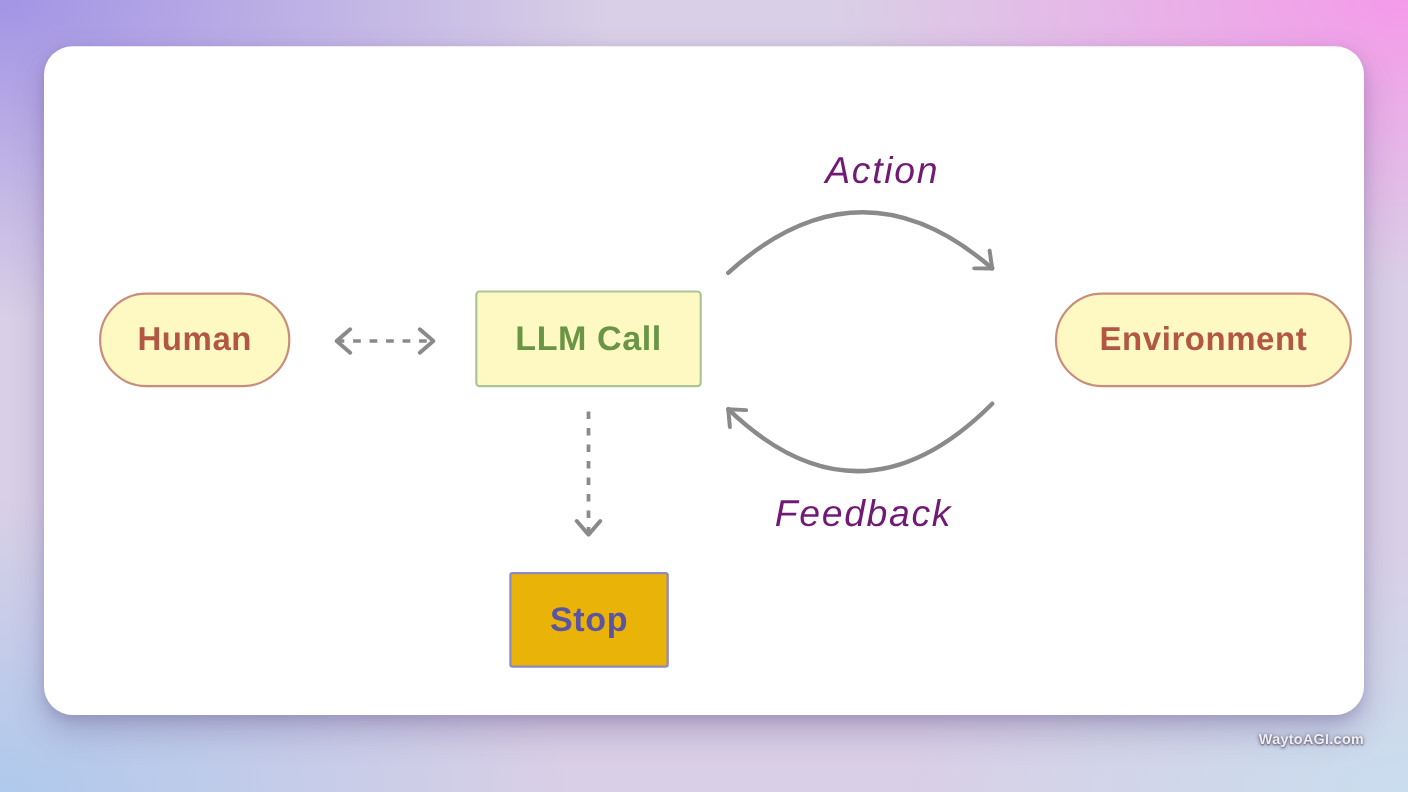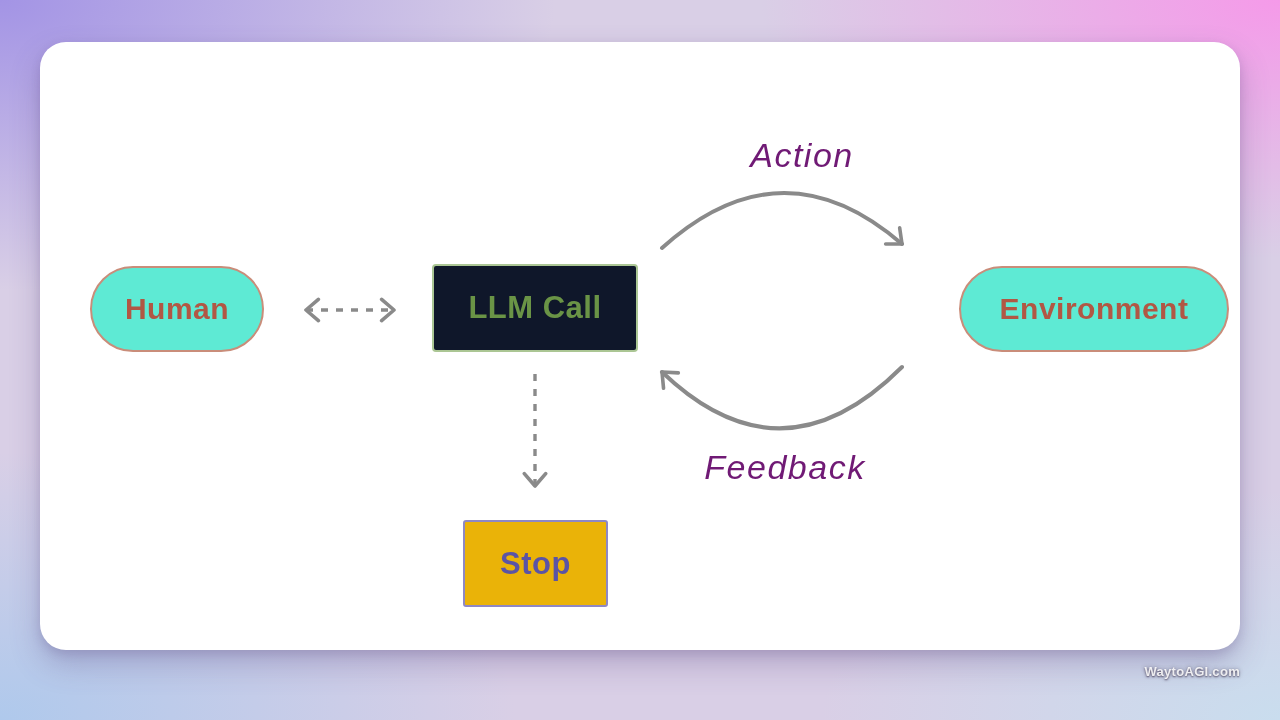--- a/index.html
+++ b/index.html
@@ -30,31 +30,31 @@
   .node {
     position: absolute;
     display: flex;
     align-items: center;
     justify-content: center;
     font-weight: bold;
     box-sizing: border-box;
     letter-spacing: 0.5px;
   }
   .node.pill {
-    background: #5eead4;
+    background: #fef9c3;
     border: 2px solid #c98d7a;
     color: #b15744;
     border-radius: 44px;
     font-size: 30px;
   }
   #node-human { left: 90px; top: 266px; width: 174px; height: 86px; }
   #node-environment { left: 959px; top: 266px; width: 270px; height: 86px; }
   #node-llm {
     left: 432px; top: 264px; width: 206px; height: 88px;
-    background: #0f172a;
+    background: #fef9c3;
     border: 2px solid #abc694;
     color: #6a9446;
     border-radius: 4px;
     font-size: 31px;
   }
   #node-stop {
     left: 463px; top: 520px; width: 145px; height: 87px;
     background: #eab308;
     border: 2px solid #8e88c4;
     color: #5b54a5;

